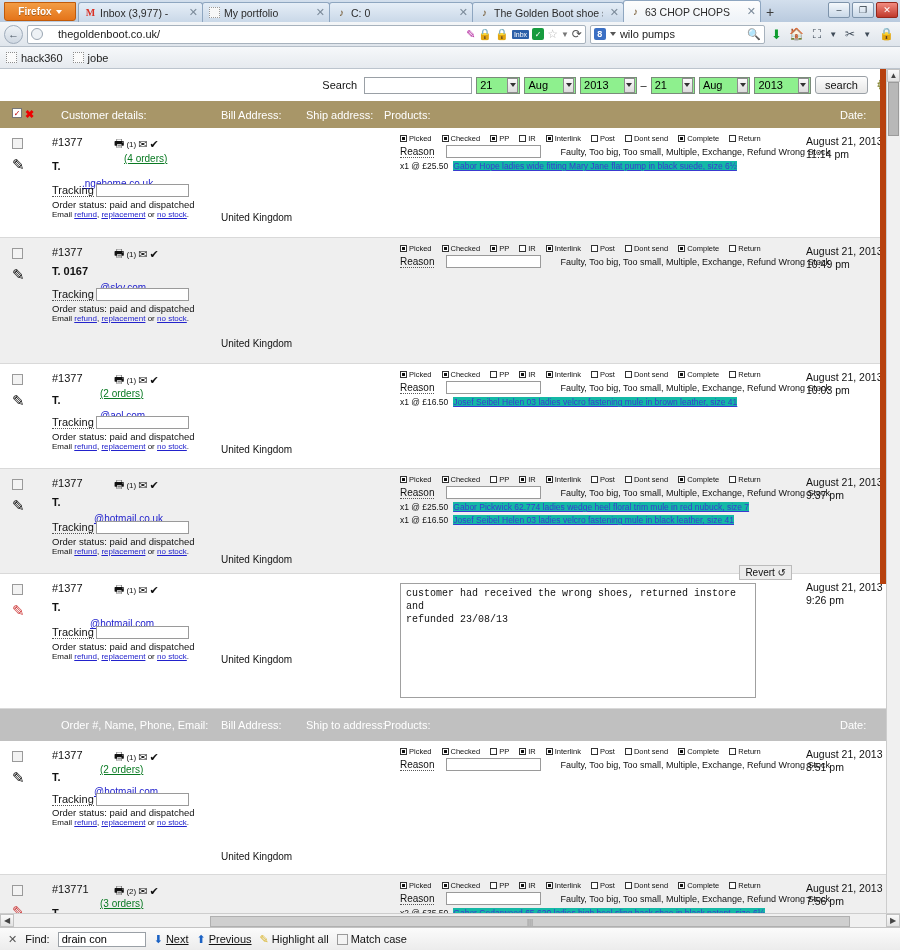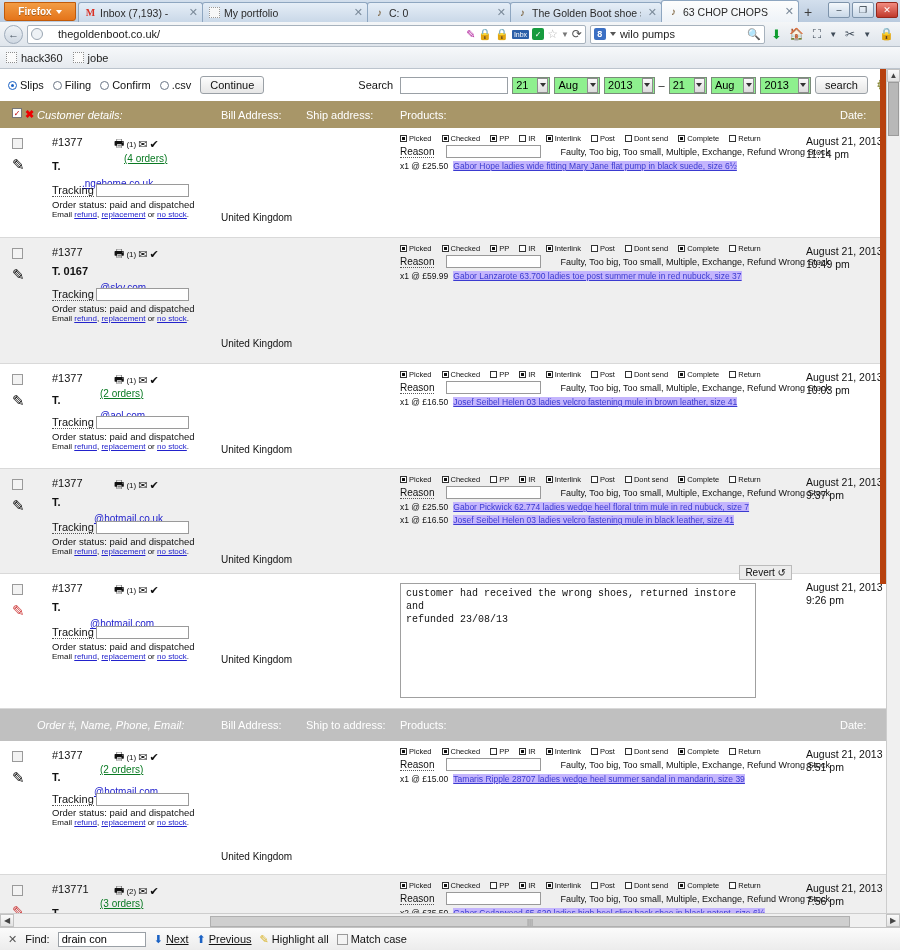--- a/index.html
+++ b/index.html
@@ -84,39 +84,39 @@
   .rdot.on { border-color:#1b62c4; background:#fff; }
   .rdot.on:after { content:""; position:absolute; left:2px; top:2px;
     width:3px;height:3px;border-radius:50%;background:#1b62c4; }
   .btn { border:1px solid #9aa0a6; background:linear-gradient(#fdfdfd,#e6e6e6);
     border-radius:3px; font-size:11px; padding:2px 9px; color:#111; }
   .searchzone { margin-left:auto; display:flex; align-items:center; gap:4px; }
   .searchzone .lbl { font-size:11px; color:#111; margin-right:3px; }
   .textinput { border:1px solid #9aa0a6; background:#fff; height:17px; }
   .sel { background:#8ef08e; border:1px solid #7a8c7a; height:17px;
     display:flex; align-items:center; font-size:11px; color:#000;
-    padding:0 1px 0 3px; gap:9px; }
+    padding:0 1px 0 3px; gap:15px; }
   .sel .sc { width:11px; height:15px; background:linear-gradient(#fafafa,#dcdcdc);
     border:1px solid #8d8d8d; display:flex;align-items:center;justify-content:center; }
   .sel .sc i { border-left:3px solid transparent;border-right:3px solid transparent;
     border-top:4px solid #333; font-style:normal; }
   .gear { width:16px;height:16px;margin-left:4px; }
 
   .hdrow { background:#a89668; color:#fff; font-size:11px; height:27px;
     display:flex; align-items:center; position:relative; }
   .hdrow.grey { background:#c0c0c0; }
   .hdrow .hchk { position:absolute; left:12px; display:flex; gap:3px; font-size:10px; }
   .chk-tick { color:#b00; border:1px solid #777; background:#fff; width:10px;height:10px;
     font-size:8px; line-height:9px; text-align:center; }
   .chk-x { color:#e00; font-weight:bold; font-size:11px; }
 
-  .col-cust { position:absolute; left:37px;font-style:italic; }
+  .col-cust { position:absolute; left:61px; }
   .col-bill { position:absolute; left:221px; }
   .col-ship { position:absolute; left:306px; }
-  .col-prod { position:absolute; left:400px; }
+  .col-prod { position:absolute; left:384px; }
   .col-date { position:absolute; left:840px; }
 
   .orow { position:relative; border-bottom:1px solid #d9d9d9; background:#fff; }
   .orow.alt { background:#efefef; }
 
   .cell { position:absolute; }
   .c-chk { left:12px; top:10px; }
   .chkbox { width:11px;height:11px;border:1px solid #9a9a9a;background:#f3f3f3;display:block; }
   .pencil { left:12px; font-size:15px; }
   .c-ordno { left:52px; top:8px; font-size:11px; color:#111; }
@@ -137,21 +137,21 @@
   .flagrow { display:flex; gap:10px; font-size:7.5px; color:#111; align-items:center; }
   .flag { display:flex; align-items:center; gap:2px; white-space:nowrap; }
   .fbox { width:7px;height:7px;border:1px solid #333;background:#fff;display:inline-block;position:relative;}
   .fbox.on:after { content:""; position:absolute; left:1px;top:1px;width:3px;height:3px;background:#111;}
   .reasonrow { display:flex; align-items:center; gap:12px; margin-top:2px; }
   .reasonlbl { font-size:10px; color:#111; border-bottom:1px dotted #555; }
   .reasonfield { width:95px;height:13px;border:1px solid #9a9a9a;background:#fff; }
   .reasonhint { font-size:9px; color:#111; margin-left:7px; }
   .lineitem { font-size:8.5px; color:#111; margin-top:3px; display:flex; gap:5px; align-items:baseline;}
   .lineitem .price { white-space:nowrap; }
-  .lineitem a { color:#3a3ad0; text-decoration:underline; background:#c4b5fd; }
+  .lineitem a { color:#3a3ad0; text-decoration:underline; background:#14b8a6; }
   .c-date { left:806px; top:7px; font-size:10.5px; color:#111; line-height:13px; }
 
   .noteta { position:absolute; left:400px; top:9px; width:356px; height:115px;
     border:1px solid #a0a0a0; background:#fff; font-family:"Liberation Mono", monospace;
     font-size:10px; color:#111; padding:3px 5px; line-height:13px; resize:none; overflow:hidden;}
   .revert { position:absolute; right:108px; top:-9px; font-size:10px; color:#111;
     background:#ececec; border:1px solid #bbb; padding:1px 5px; }
 
   
   .vscroll { position:absolute; right:0; top:69px; width:14px; height:858px;
@@ -192,24 +192,24 @@
 
 <div id="browser">
 
   <div class="tabstrip">
     <div class="ff-button">
       <span>Firefox</span>
       <span class="caret"></span>
     </div>
     <div class="tab" style="width:125px">
       <span class="favicon fav-gmail">M</span>
-      <span class="tlabel">Inbox (7,193) -</span>
+      <span class="tlabel">Inbox (3,977) -</span>
       <span class="tclose">✕</span>
     </div>
-    <div class="tab" style="width:166px">
+    <div class="tab" style="width:128px">
       <span class="favicon fav-blank"></span>
       <span class="tlabel">My portfolio</span>
       <span class="tclose">✕</span>
     </div>
     <div class="tab" style="width:144px">
       <span class="favicon fav-note">♪</span>
       <span class="tlabel">C: 0</span>
       <span class="tclose">✕</span>
     </div>
     <div class="tab" style="width:152px">
@@ -268,39 +268,20 @@
     </div>
     <div class="bm">
       <span class="bmicon"></span>
       <span>jobe</span>
     </div>
   </div>
 
   <div class="page">
 
     <div class="toolbar">
-      <div class="radios">
-        <label class="radio">
-          <span class="rdot on"></span>
-          <span>Slips</span>
-        </label>
-        <label class="radio">
-          <span class="rdot"></span>
-          <span>Filing</span>
-        </label>
-        <label class="radio">
-          <span class="rdot"></span>
-          <span>Confirm</span>
-        </label>
-        <label class="radio">
-          <span class="rdot"></span>
-          <span>.csv</span>
-        </label>
-        <button class="btn">Continue</button>
-      </div>
 
       <div class="searchzone">
         <span class="lbl">Search</span>
         <input class="textinput" style="width: 108px;" type="text" value="">
         <span class="sel">
           <span>21</span>
           <span class="sc">
               <i></i>
             </span>
         </span>
@@ -507,24 +488,20 @@
           <span class="flag">
               <span class="fbox"></span>
               <span>Return</span>
             </span>
         </div>
         <div class="reasonrow">
           <span class="reasonlbl">Reason</span>
           <input class="reasonfield" type="text" value="" style="">
           <span class="reasonhint">Faulty, Too big, Too small, Multiple, Exchange, Refund Wrong Stock</span>
         </div>
-        <div class="lineitem">
-          <span class="price">x1 @ £59.99</span>
-          <a href="#">Gabor Lanzarote 63.700 ladies toe post summer mule in red nubuck, size 37</a>
-        </div>
       </div>
       <span class="cell c-date">
         <div>August 21, 2013</div>
         <div>10:49 pm</div>
       </span>
     </div>
 
     <div class="orow" style="height:105px">
       <span class="cell c-chk">
           <span class="chkbox"></span>
@@ -819,24 +796,20 @@
             </span>
           <span class="flag">
               <span class="fbox"></span>
               <span>Return</span>
             </span>
         </div>
         <div class="reasonrow">
           <span class="reasonlbl">Reason</span>
           <input class="reasonfield" type="text" value="" style="">
           <span class="reasonhint">Faulty, Too big, Too small, Multiple, Exchange, Refund Wrong Stock</span>
-        </div>
-        <div class="lineitem">
-          <span class="price">x1 @ £15.00</span>
-          <a href="#">Tamaris Ripple 28707 ladies wedge heel summer sandal in mandarin, size 39</a>
         </div>
       </div>
       <span class="cell c-date">
         <div>August 21, 2013</div>
         <div>8:51 pm</div>
       </span>
     </div>
 
     <div class="orow alt" style="height:60px">
       <span class="cell c-chk">

